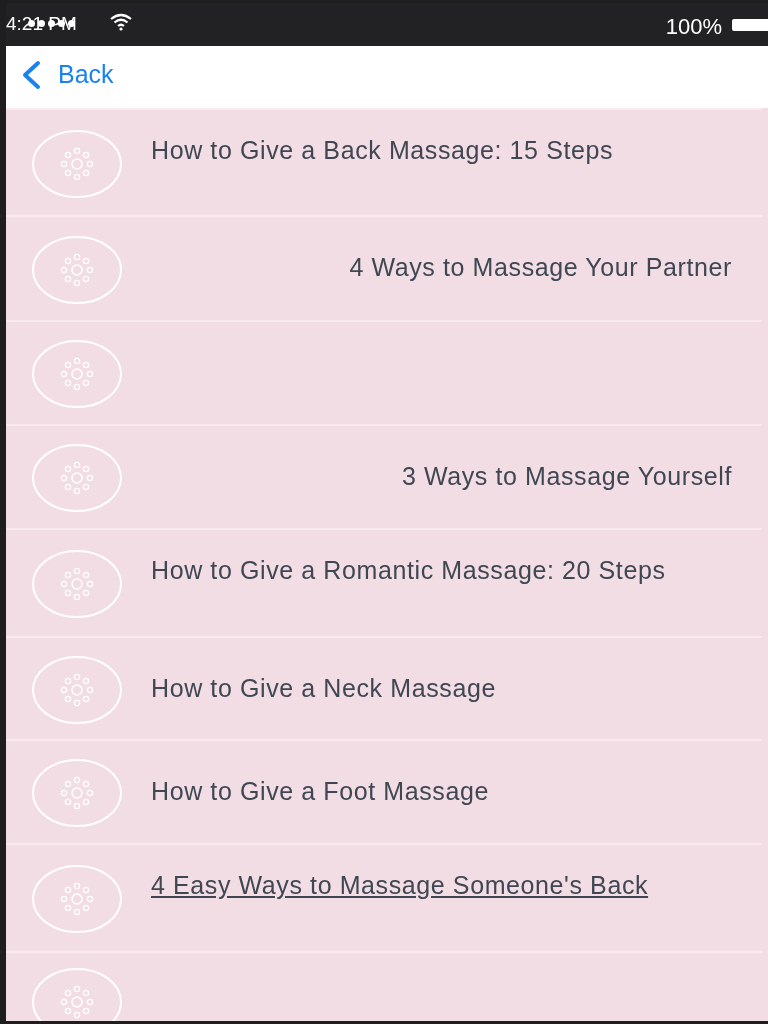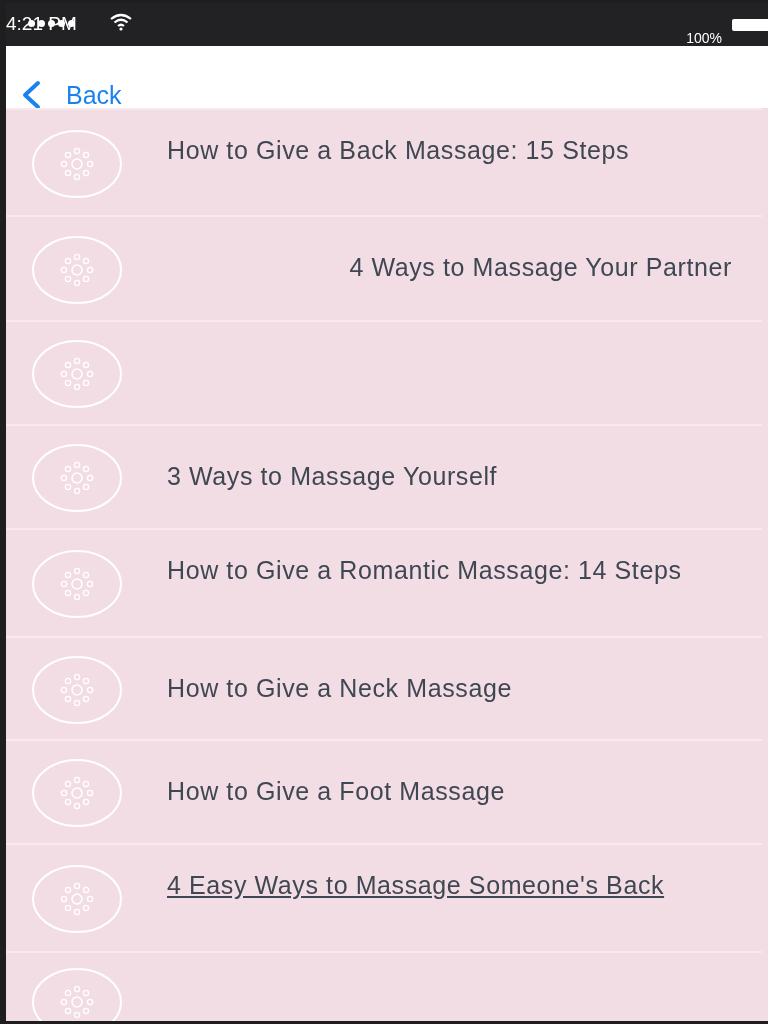--- a/index.html
+++ b/index.html
@@ -17,49 +17,48 @@
       position: absolute; left: 0; top: 0; width: 762px; height: 43px;
       background: #222224; color: #ffffff;
     }
     .signal { position: absolute; left: 22px; top: 17px; display: flex; gap: 3px; }
     .signal span { width: 7px; height: 7px; border-radius: 50%; background: #fff; display: block; }
     .wifi { position: absolute; left: 104px; top: 10px; }
     .time {
       position: absolute; left: 0; width: 762px; top: 10px; text-align: left;
       font-size: 19px; color: #fff;
     }
-    .battery-pct { position: absolute; right: 46px; top: 27px; font-size: 14px; color: #fff; }
+    .battery-pct { position: absolute; right: 46px; top: 11px; font-size: 22px; color: #fff; }
     .battery { position: absolute; right: -4px; top: 16px; width: 40px; height: 12px; background: #fff; border-radius: 2px; }
 
     .nav-bar {
       position: absolute; left: 0; top: 43px; width: 762px; height: 62px;
       background: #ffffff;
     }
     .back-button {
       position: absolute; left: 14px; top: 14px; height: 34px;
-      display: flex; align-items: flex-end; gap: 24px; color: #1a82f0; cursor: pointer; margin-top: 16px;
+      display: flex; align-items: flex-start; gap: 16px; color: #1a82f0; cursor: pointer;
     }
     .back-label { font-size: 25px; color: #1a82f0; }
 
     .list {
       position: absolute; left: 0; top: 105px; width: 756px;
     }
     .list-item {
       position: relative; width: 756px; background: #f3dde4;
       border-top: 2px solid #f8e9ee;
       box-sizing: border-box; cursor: pointer;
     }
     .thumb {
       position: absolute; left: 26px; width: 90px; height: 70px;
     }
     .item-title {
       position: absolute; left: 145px; right: 30px;
       font-size: 25px; line-height: 29px; color: #3f4753;
       letter-spacing: 0.6px;
-      margin-left: 16px;
     }
   </style>
 </head>
 <body>
 
 <div class="device">
 
   <div class="status-bar">
     <div class="signal">
       <span></span>
@@ -126,21 +125,21 @@
       <circle cx="45" cy="22" r="2.6" stroke="#ffffff" stroke-width="1.3" fill="none"></circle>
       <circle cx="45" cy="48" r="2.6" stroke="#ffffff" stroke-width="1.3" fill="none"></circle>
       <circle cx="32" cy="35" r="2.6" stroke="#ffffff" stroke-width="1.3" fill="none"></circle>
       <circle cx="58" cy="35" r="2.6" stroke="#ffffff" stroke-width="1.3" fill="none"></circle>
       <circle cx="36" cy="26" r="2.6" stroke="#ffffff" stroke-width="1.3" fill="none"></circle>
       <circle cx="54" cy="26" r="2.6" stroke="#ffffff" stroke-width="1.3" fill="none"></circle>
       <circle cx="36" cy="44" r="2.6" stroke="#ffffff" stroke-width="1.3" fill="none"></circle>
       <circle cx="54" cy="44" r="2.6" stroke="#ffffff" stroke-width="1.3" fill="none"></circle>
     </svg>
   </div>
-      <div class="list-item" style="height: 104px;">
+      <div class="list-item" style="height: 104px; text-align: right;">
     <svg class="thumb" viewBox="0 0 90 70" style="top: 17px;">
       <ellipse cx="45" cy="35" rx="44" ry="33" stroke="#ffffff" stroke-width="2" fill="none"></ellipse>
       <circle cx="45" cy="35" r="5" stroke="#ffffff" stroke-width="1.5" fill="none"></circle>
       <circle cx="45" cy="22" r="2.6" stroke="#ffffff" stroke-width="1.3" fill="none"></circle>
       <circle cx="45" cy="48" r="2.6" stroke="#ffffff" stroke-width="1.3" fill="none"></circle>
       <circle cx="32" cy="35" r="2.6" stroke="#ffffff" stroke-width="1.3" fill="none"></circle>
       <circle cx="58" cy="35" r="2.6" stroke="#ffffff" stroke-width="1.3" fill="none"></circle>
       <circle cx="36" cy="26" r="2.6" stroke="#ffffff" stroke-width="1.3" fill="none"></circle>
       <circle cx="54" cy="26" r="2.6" stroke="#ffffff" stroke-width="1.3" fill="none"></circle>
       <circle cx="36" cy="44" r="2.6" stroke="#ffffff" stroke-width="1.3" fill="none"></circle>
@@ -154,21 +153,21 @@
       <circle cx="45" cy="35" r="5" stroke="#ffffff" stroke-width="1.5" fill="none"></circle>
       <circle cx="45" cy="22" r="2.6" stroke="#ffffff" stroke-width="1.3" fill="none"></circle>
       <circle cx="45" cy="48" r="2.6" stroke="#ffffff" stroke-width="1.3" fill="none"></circle>
       <circle cx="32" cy="35" r="2.6" stroke="#ffffff" stroke-width="1.3" fill="none"></circle>
       <circle cx="58" cy="35" r="2.6" stroke="#ffffff" stroke-width="1.3" fill="none"></circle>
       <circle cx="36" cy="26" r="2.6" stroke="#ffffff" stroke-width="1.3" fill="none"></circle>
       <circle cx="54" cy="26" r="2.6" stroke="#ffffff" stroke-width="1.3" fill="none"></circle>
       <circle cx="36" cy="44" r="2.6" stroke="#ffffff" stroke-width="1.3" fill="none"></circle>
       <circle cx="54" cy="44" r="2.6" stroke="#ffffff" stroke-width="1.3" fill="none"></circle>
     </svg>
-    <div class="item-title" style="top: 26px;">How to Give a Romantic Massage: 14 Steps</div>
+    <div class="item-title" style="top: 26px;">How to Give a Romantic Massage: 20 Steps</div>
   </div>
       <div class="list-item" style="height: 103px;">
     <svg class="thumb" viewBox="0 0 90 70" style="top: 17px;">
       <ellipse cx="45" cy="35" rx="44" ry="33" stroke="#ffffff" stroke-width="2" fill="none"></ellipse>
       <circle cx="45" cy="35" r="5" stroke="#ffffff" stroke-width="1.5" fill="none"></circle>
       <circle cx="45" cy="22" r="2.6" stroke="#ffffff" stroke-width="1.3" fill="none"></circle>
       <circle cx="45" cy="48" r="2.6" stroke="#ffffff" stroke-width="1.3" fill="none"></circle>
       <circle cx="32" cy="35" r="2.6" stroke="#ffffff" stroke-width="1.3" fill="none"></circle>
       <circle cx="58" cy="35" r="2.6" stroke="#ffffff" stroke-width="1.3" fill="none"></circle>
       <circle cx="36" cy="26" r="2.6" stroke="#ffffff" stroke-width="1.3" fill="none"></circle>

